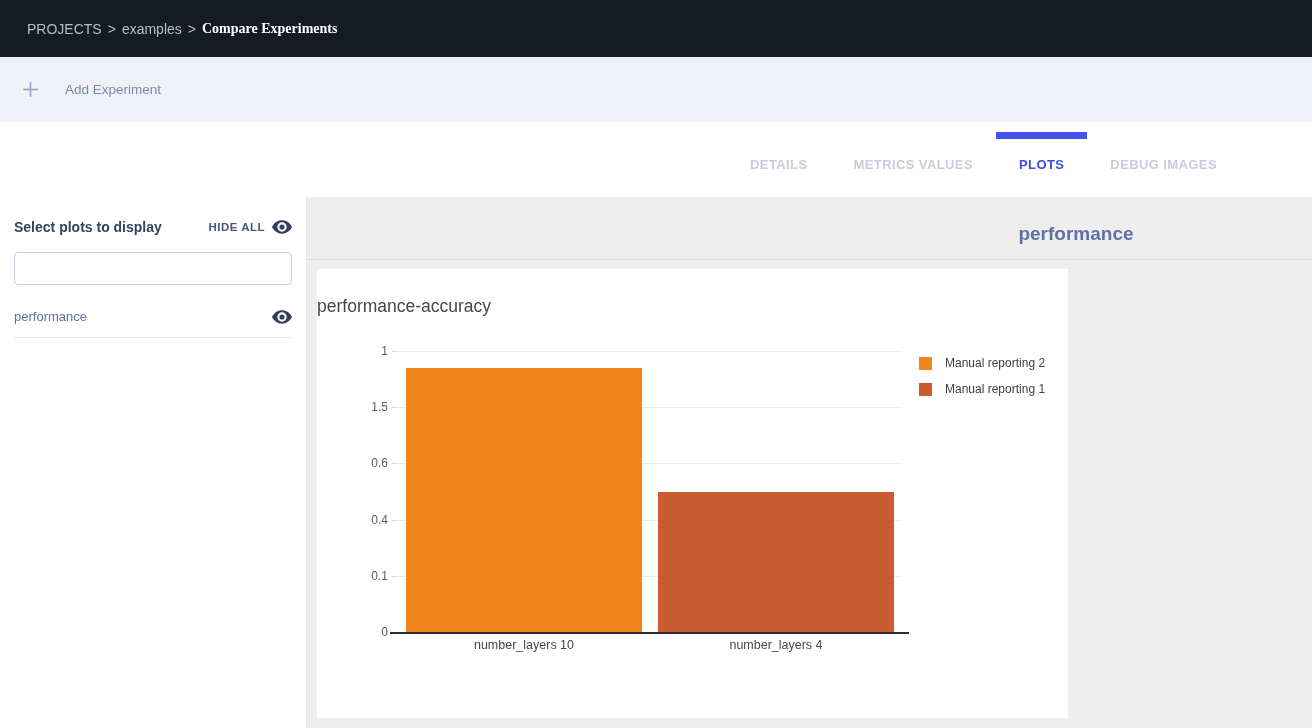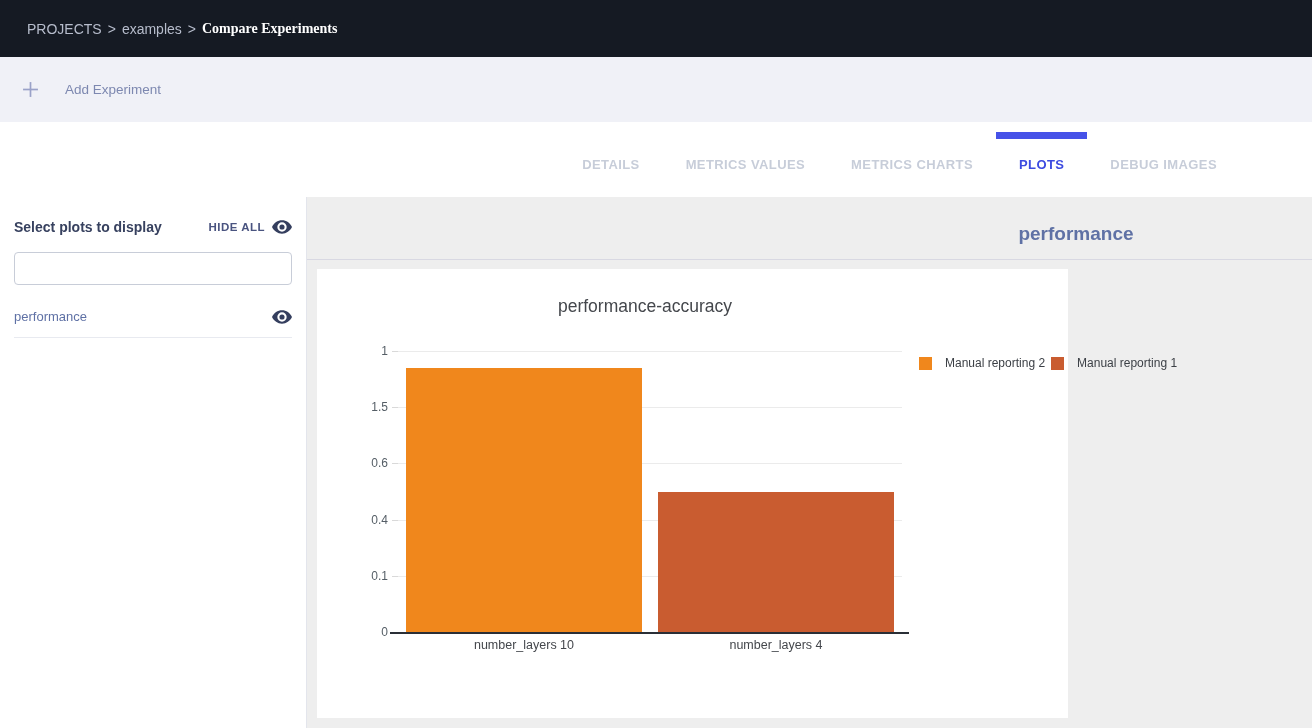--- a/index.html
+++ b/index.html
@@ -81,39 +81,39 @@
     position:absolute; left:769px; top:26px; transform:translateX(-50%);
     font-size:19px; font-weight:bold; color:#5f71a5; white-space:nowrap;
   }
 
   
   .card {
     position:absolute; left:10px; top:72px; width:751px; height:449px;
     background:#ffffff;
   }
   .chart-title {
-    position:absolute; left:0; top:27px; width:656px; text-align:center;
+    position:absolute; left:0; top:27px; width:656px; 
     font-size:17.5px; color:#44474c;
   }
   .plot-area {
     position:absolute; left:81px; top:82px; width:504px; height:281px;
   }
   .gridline { position:absolute; left:0; width:100%; height:1px; background:#ebebeb; }
   .ytick-label {
     position:absolute; left:-70px; width:60px; text-align:right;
     font-size:12px; color:#555e66; line-height:16px;
   }
   .ytick-mark { position:absolute; left:-6px; width:6px; height:1px; background:#d9d9d9; }
   .x-axis-line { position:absolute; left:-8px; bottom:-2px; width:519px; height:2px; background:#2a2f36; }
   .bar { position:absolute; bottom:0; }
   .xcat-label {
     position:absolute; top:287px; width:252px; text-align:center;
     font-size:12.5px; color:#44474c;
   }
-  .legend { position:absolute; left:602px; top:87px; display:flex; flex-direction:row; gap:6px; }
+  .legend { position:absolute; left:602px; top:87px; display:flex; flex-direction:column; gap:12px; }
   .legend-item { display:flex; align-items:center; gap:13px; cursor:pointer; }
   .legend-swatch { width:13px; height:13px; }
   .legend-label { font-size:12px; color:#3b3f45; white-space:nowrap; }
 </style>
 </head>
 <body>
 
 <header class="navbar">
   <nav class="crumbs">
     <span class="link">PROJECTS</span>
@@ -134,23 +134,20 @@
   </button>
 </div>
 
 <div class="tabstrip">
   <nav class="tabs">
     <div class="tab">
         <span>DETAILS</span>
       </div>
     <div class="tab">
         <span>METRICS VALUES</span>
-      </div>
-    <div class="tab">
-        <span>METRICS CHARTS</span>
       </div>
     <div class="tab active">
         <span>PLOTS</span>
       </div>
     <div class="tab">
         <span>DEBUG IMAGES</span>
       </div>
   </nav>
 </div>
 

